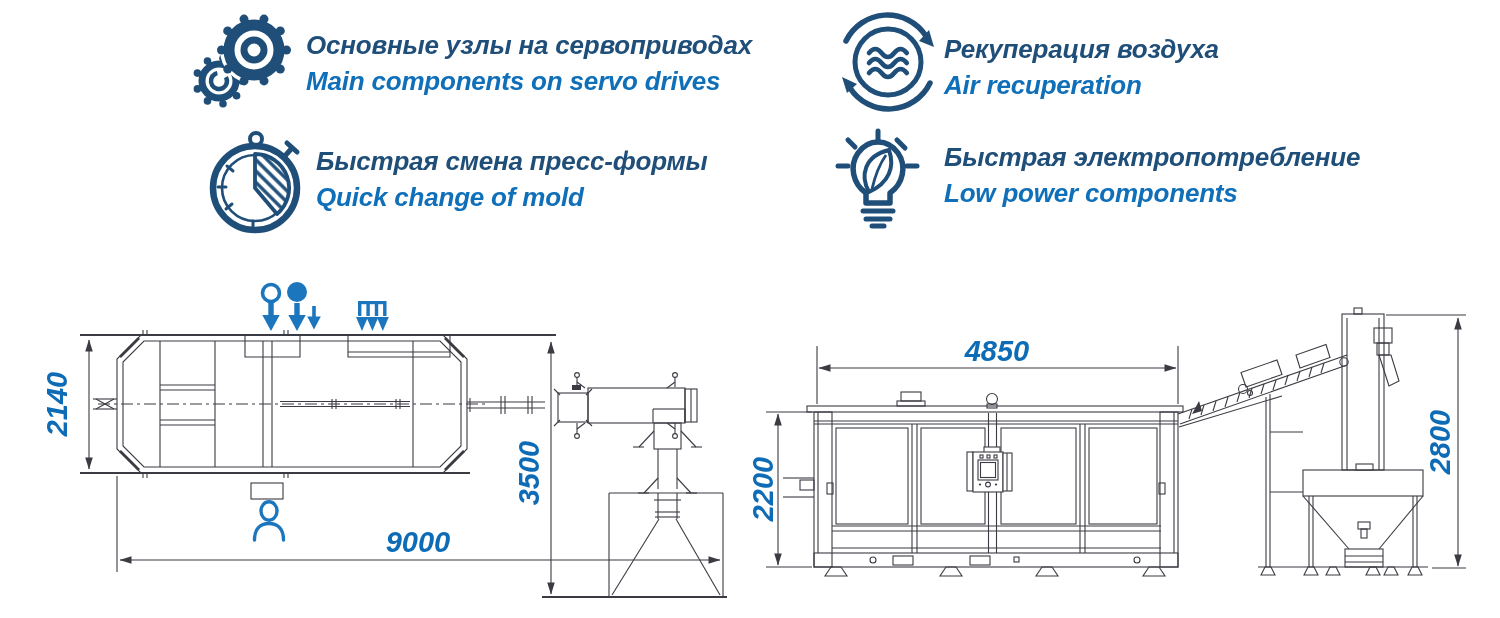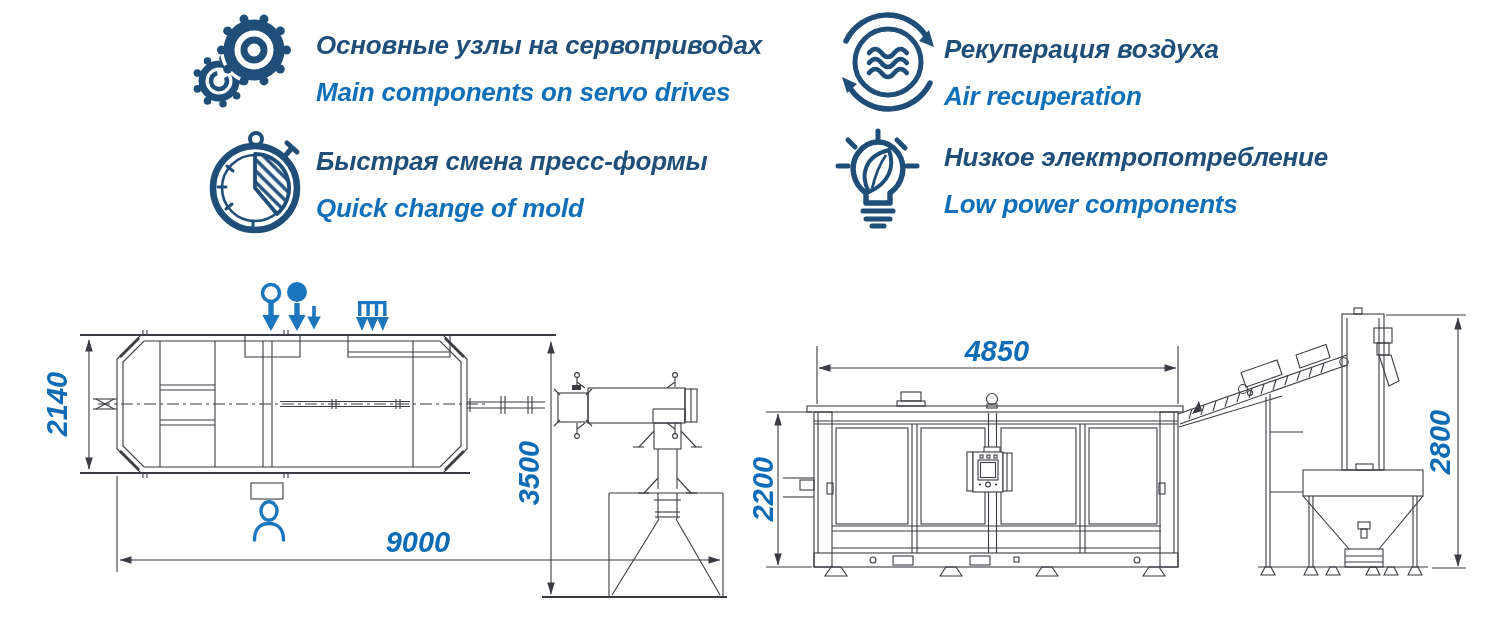--- a/index.html
+++ b/index.html
@@ -1,21 +1,21 @@
 <!DOCTYPE html>
 <html><head>
 <meta charset="utf-8">
 <style>
   html,body { margin:0; padding:0; background:#ffffff; }
   .canvas { position:relative; width:1500px; height:618px; background:#fff; overflow:hidden;
             font-family:"Liberation Sans", sans-serif; }
   svg.layer { position:absolute; left:0; top:0; }
   .feature-text { position:absolute; }
   .ru { font:italic 700 26px "Liberation Sans", sans-serif; color:#1f4e79; white-space:nowrap; letter-spacing:-0.2px; }
-  .en { font:italic 700 26px "Liberation Sans", sans-serif; color:#0f6fb8; white-space:nowrap; margin-top:16px; letter-spacing:-0.2px; }
+  .en { font:italic 700 26px "Liberation Sans", sans-serif; color:#0f6fb8; white-space:nowrap; margin-top:5px; letter-spacing:-0.2px; }
   .icon-svg { position:absolute; }
   .k  { stroke:#3b3b43; stroke-width:1.1; fill:none; }
   .kt { stroke:#3b3b43; stroke-width:2;   fill:none; }
   .kc { stroke:#3b3b43; stroke-width:2.6; fill:none; }
   .kf { stroke:#3b3b43; stroke-width:1.1; fill:#ffffff; }
   .blue { fill:#1b76bd; }
   .blues { stroke:#1b76bd; fill:none; }
   .dimtxt { fill:#0d6cb5; font:italic 700 29px "Liberation Sans", sans-serif; }
   .navyS { stroke:#1f4e79; fill:none; }
 </style>
@@ -353,21 +353,21 @@
         <circle cx="227.7" cy="69.1" r="4.5"></circle>
         <circle cx="221.5" cy="50" r="4.5"></circle>
       <circle cx="227.7" cy="30.9" r="4.5"></circle>
         <circle cx="244" cy="19.1" r="4.5"></circle>
         <circle cx="264" cy="19.1" r="4.5"></circle>
       <circle cx="280.3" cy="30.9" r="4.5"></circle>
     </g>
     <circle class="navyS" cx="254" cy="50" r="25" stroke-width="11"></circle>
     <circle class="navyS" cx="254" cy="50" r="10" stroke-width="7"></circle>
   </svg>
-  <div class="feature-text" style="left:316px; top:30px;">
+  <div class="feature-text" style="left:306px; top:30px;">
     <div class="ru">Основные узлы на сервоприводах</div>
     <div class="en">Main components on servo drives</div>
   </div>
 
   <svg class="icon-svg" style="left:198px; top:128px;" width="115" height="112" viewBox="198 128 115 112">
     <circle class="navyS" cx="256" cy="139" r="6" stroke-width="4"></circle>
     <line class="navyS" x1="284" y1="157" x2="292" y2="148" stroke-width="5" stroke-linecap="round"></line>
     <line class="navyS" x1="287" y1="143" x2="297" y2="152" stroke-width="5" stroke-linecap="round"></line>
     <circle class="navyS" cx="255" cy="188" r="42" stroke-width="6.5"></circle>
     <circle class="navyS" cx="255" cy="188" r="33" stroke-width="2.6"></circle>
@@ -416,17 +416,17 @@
       <line x1="866" y1="219" x2="890" y2="219"></line>
       <line x1="872" y1="226" x2="884" y2="226"></line>
       <line x1="878" y1="131" x2="878" y2="141"></line>
       <line x1="848" y1="140" x2="855" y2="147"></line>
       <line x1="897" y1="140" x2="905" y2="148"></line>
       <line x1="838" y1="166" x2="848" y2="166"></line>
       <line x1="907" y1="166" x2="917" y2="166"></line>
     </g>
   </svg>
   <div class="feature-text" style="left:944px; top:142px;">
-    <div class="ru">Низкое электропотребление</div>
+    <div class="ru">Быстрая электропотребление</div>
     <div class="en">Low power components</div>
   </div>
 
 </div>
 
 </body></html>

